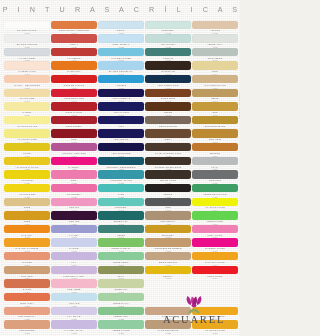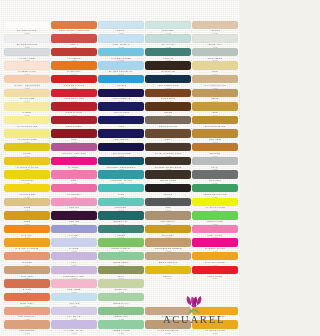--- a/index.html
+++ b/index.html
@@ -122,20 +122,23 @@
     color: #bdb6b3;
     white-space: nowrap;
     letter-spacing: 0.2px;
   }
 </style>
 </head>
 <body>
 
 <div id="sheet">
 
+  <div class="header">
+    <div class="header-title">P I N T U R A S     A C R Í L I C A S</div>
+  </div>
 
   <div class="grid" id="grid">
       <div class="cell" style="left: 4px; top: 1.5px;">
         <div class="chip pale" style="background: rgb(251, 251, 250);"></div>
         <div class="cap">
           <span class="cname">BLANCO TITANIO</span>
           <span class="ccode">AC010</span>
         </div>
       </div>
       <div class="cell" style="left: 51px; top: 1.5px;">

